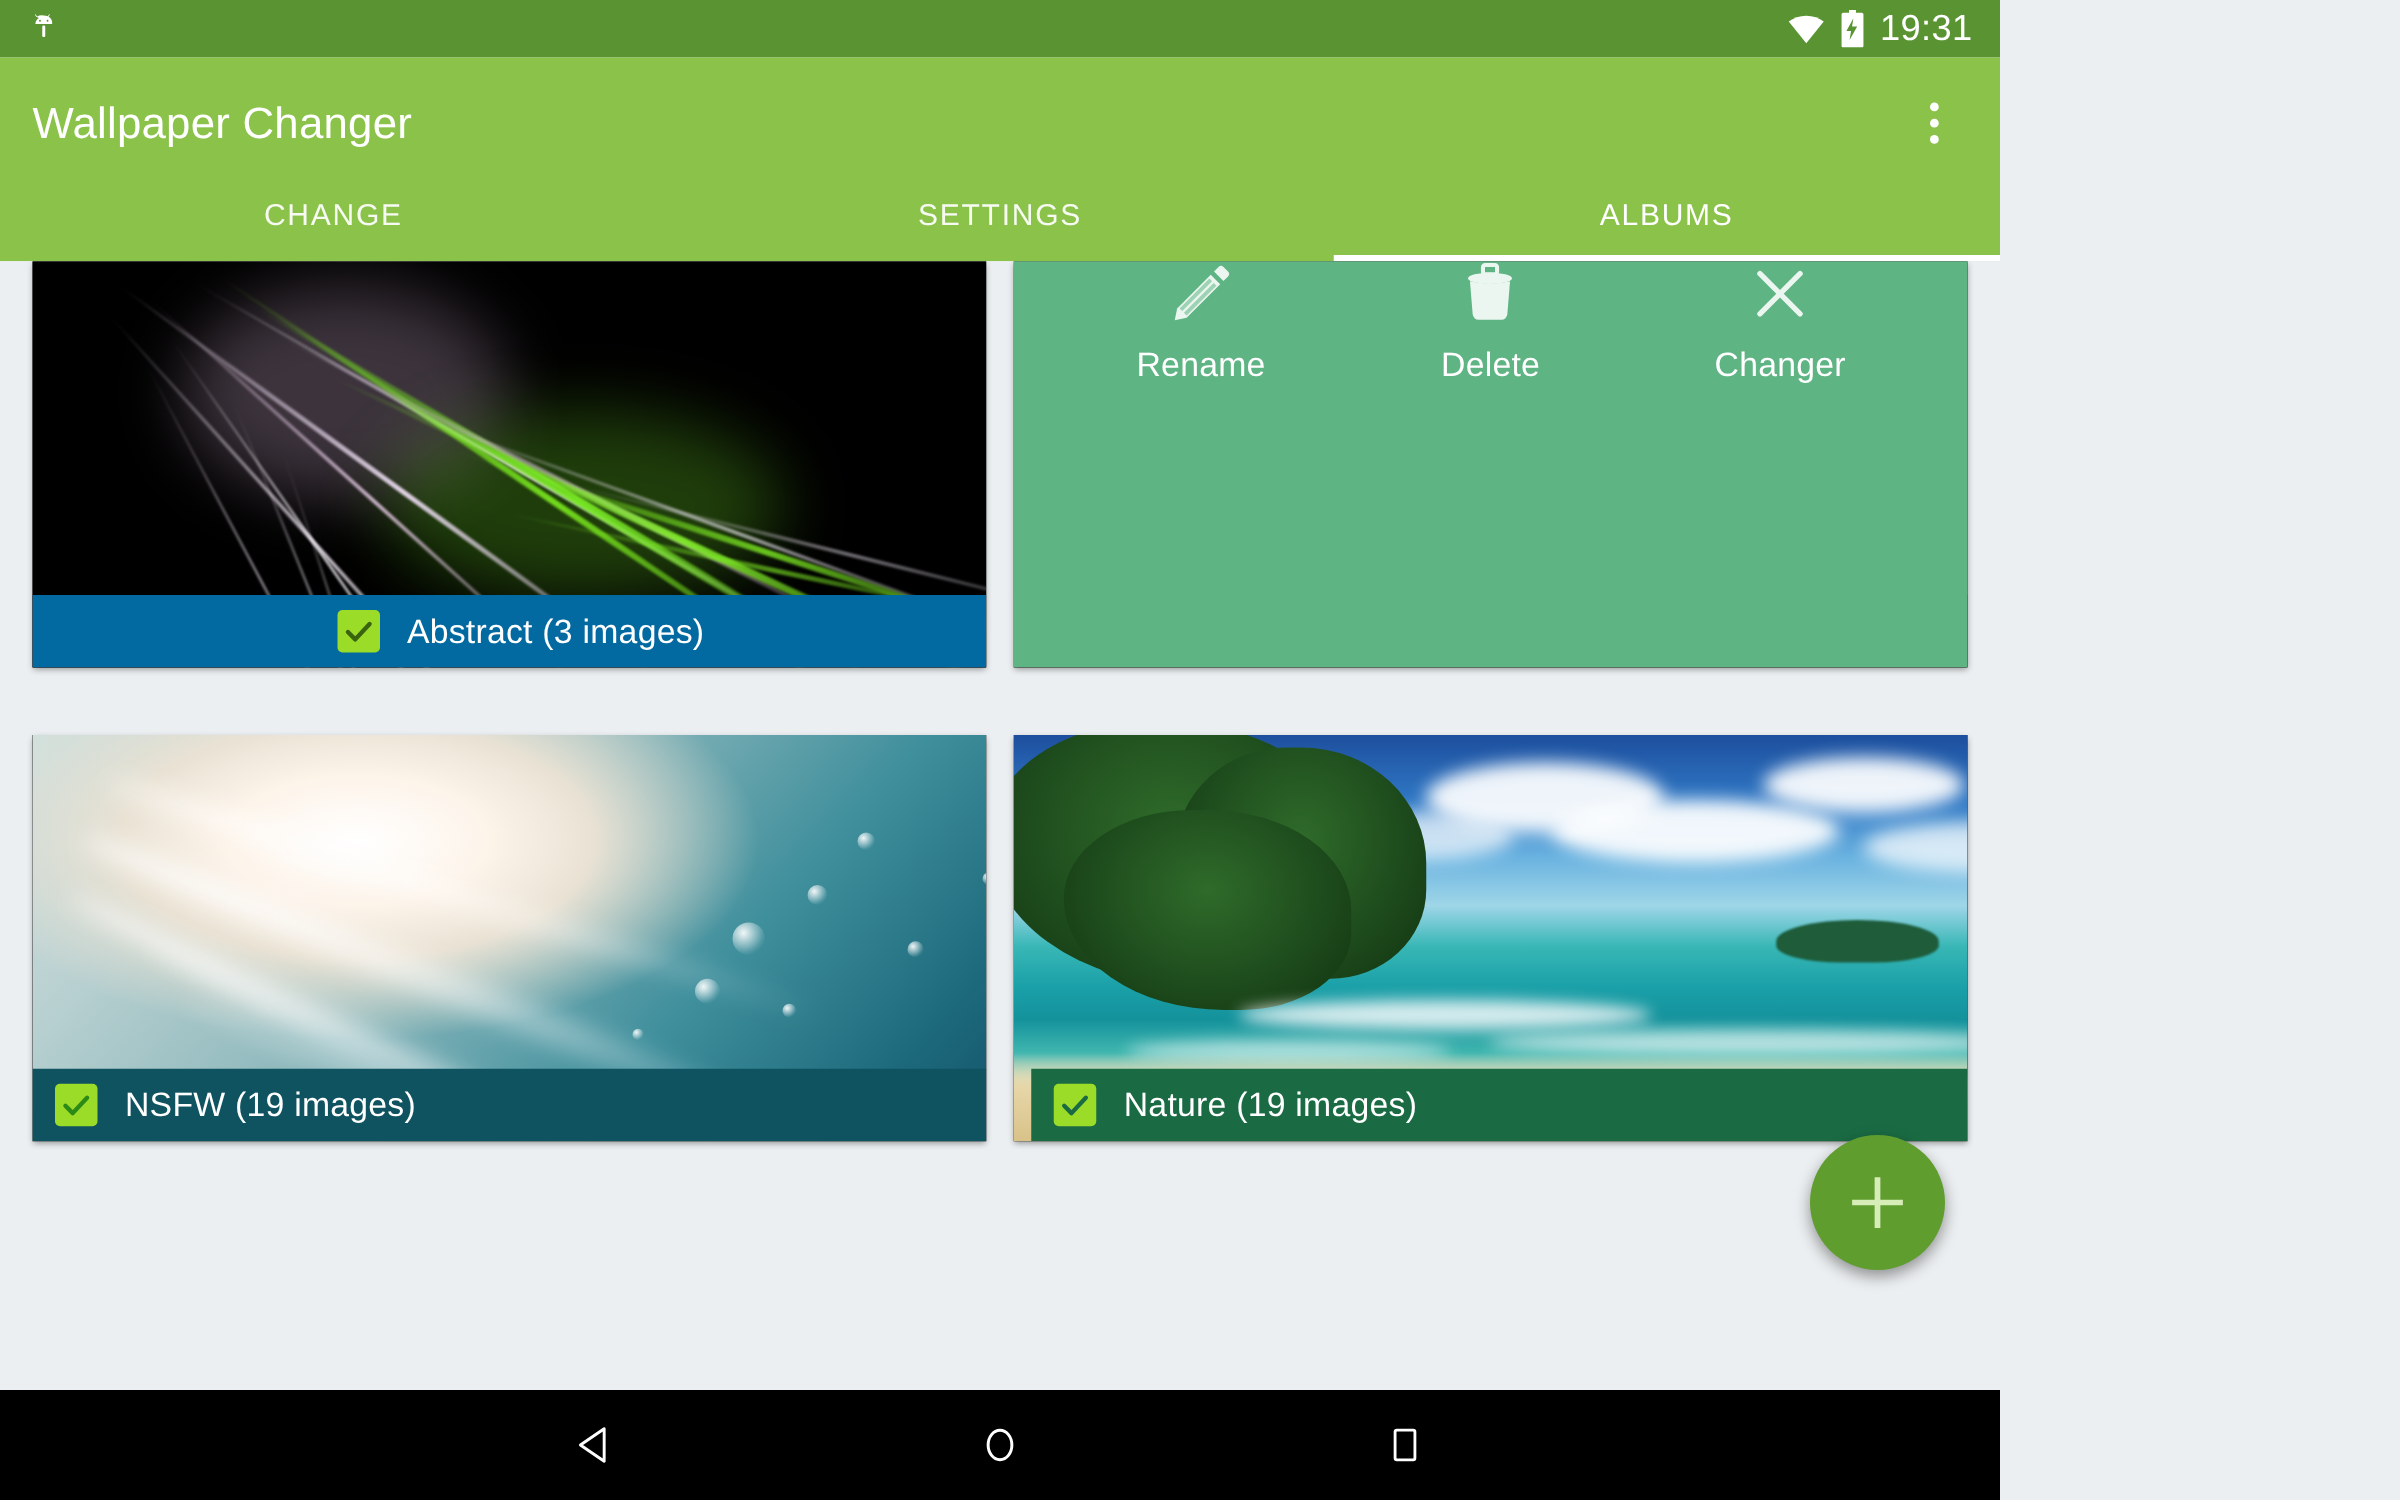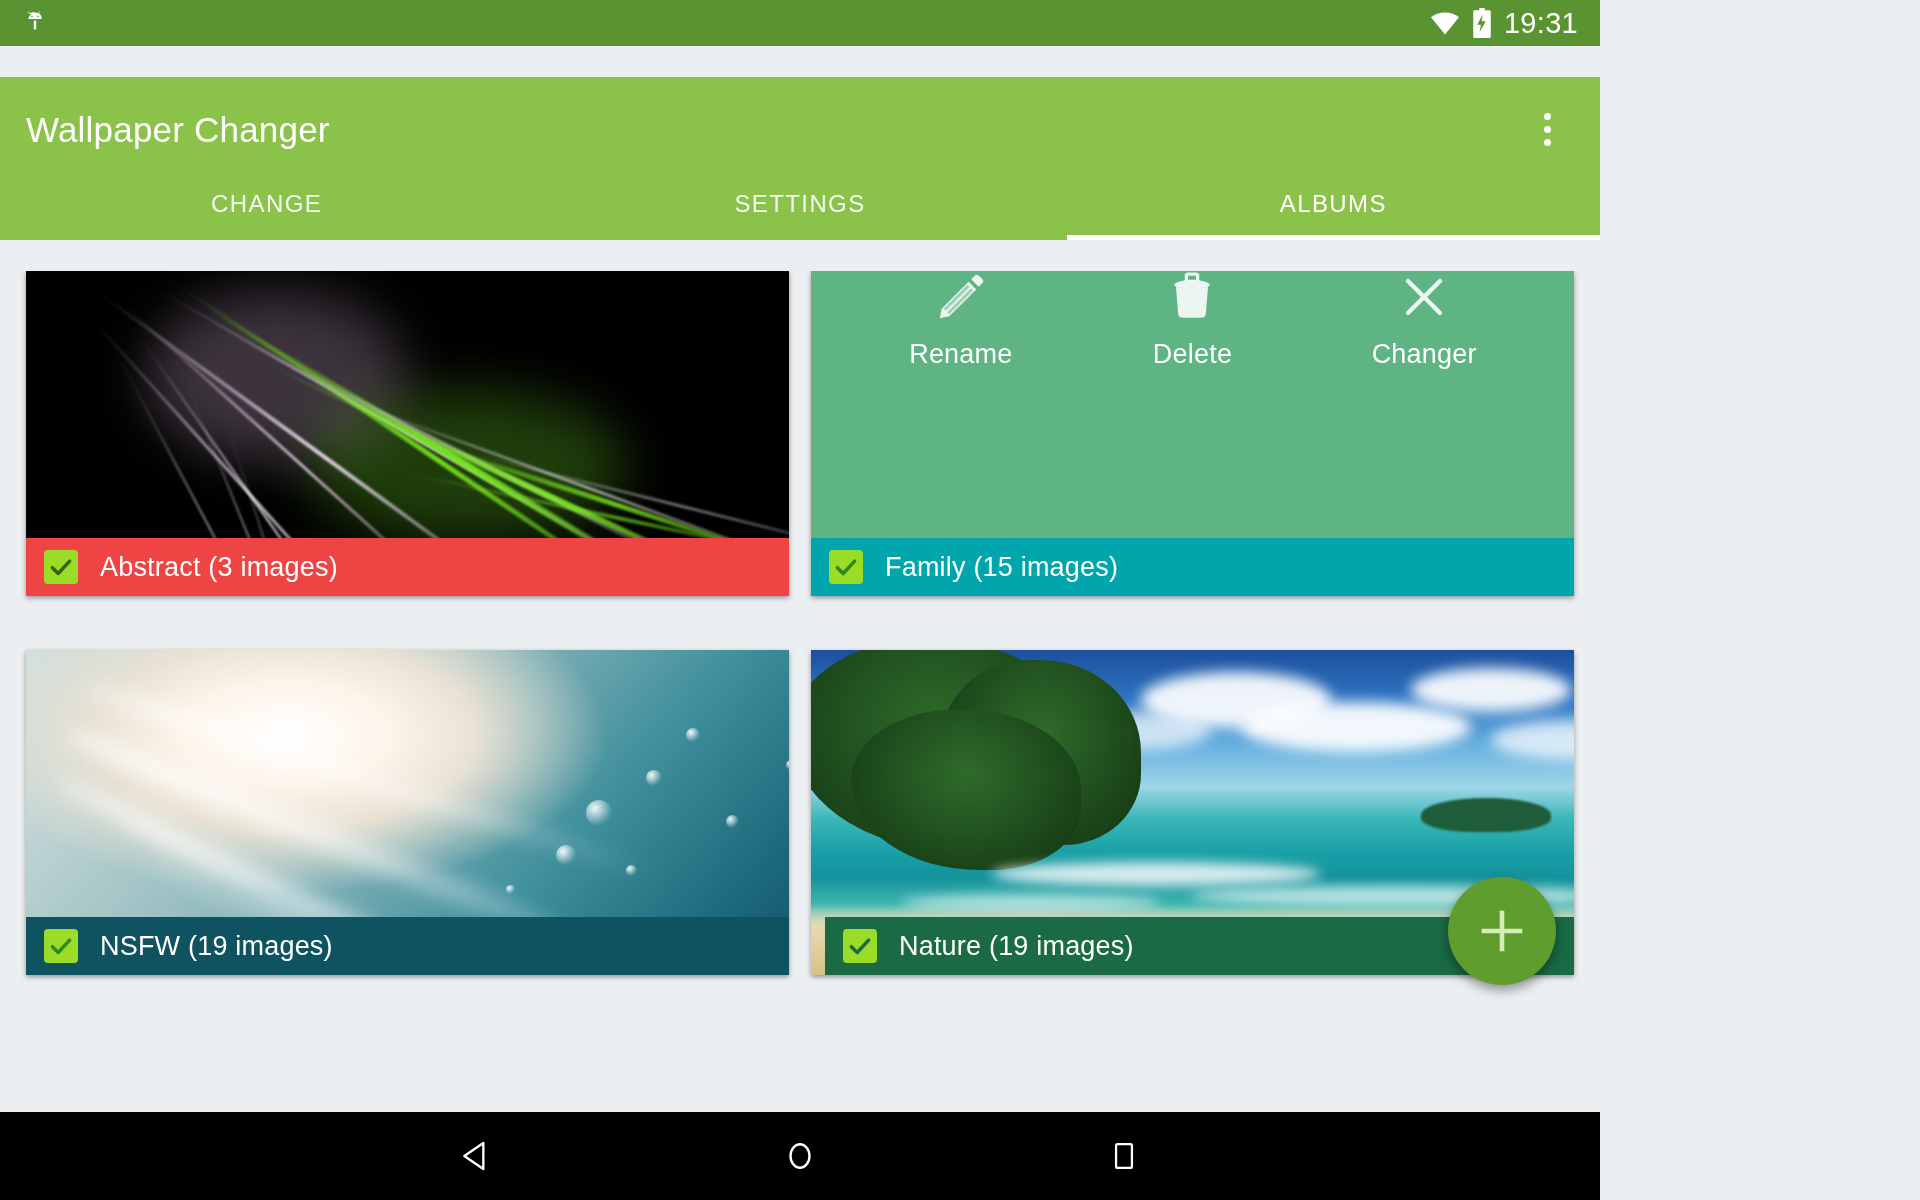--- a/index.html
+++ b/index.html
@@ -7,21 +7,20 @@
     width: 1920px; height: 1200px;
     overflow: hidden;
     background: #eceff1;
     font-family: "Liberation Sans", sans-serif;
   }
   #app {
     position: relative;
     width: 1600px; height: 1200px;
     display: flex; flex-direction: column;
     background: #eceff1;
-    gap: 31px;
   }
 
   
   .status-bar {
     height: 46px;
     background: #5a9432;
     display: flex; align-items: center;
     padding: 0 22px;
     flex: none;
     position: relative;
@@ -350,21 +349,21 @@
             <div class="streak" style="left:240px;top:90px;width:620px;height:6px;background:linear-gradient(90deg,rgba(120,230,30,0),rgba(130,240,40,0.9),rgba(90,200,20,0));transform:rotate(25deg);"></div>
             <div class="streak" style="left:300px;top:120px;width:560px;height:3px;background:linear-gradient(90deg,rgba(255,255,255,0),rgba(232,226,236,0.65),rgba(255,255,255,0));transform:rotate(20deg);"></div>
             <div class="streak" style="left:340px;top:150px;width:520px;height:5px;background:linear-gradient(90deg,rgba(120,230,30,0),rgba(125,235,35,0.8),rgba(90,200,20,0));transform:rotate(18deg);"></div>
             <div class="streak" style="left:90px;top:80px;width:400px;height:2px;background:linear-gradient(90deg,rgba(255,255,255,0),rgba(226,216,228,0.6),rgba(255,255,255,0));transform:rotate(62deg);"></div>
             <div class="streak" style="left:160px;top:110px;width:380px;height:2px;background:linear-gradient(90deg,rgba(255,255,255,0),rgba(240,232,242,0.55),rgba(255,255,255,0));transform:rotate(68deg);"></div>
             <div class="streak" style="left:420px;top:175px;width:480px;height:3px;background:linear-gradient(90deg,rgba(255,255,255,0),rgba(220,214,224,0.5),rgba(255,255,255,0));transform:rotate(14deg);"></div>
             <div class="streak" style="left:380px;top:200px;width:440px;height:4px;background:linear-gradient(90deg,rgba(120,230,30,0),rgba(125,235,35,0.6),rgba(90,200,20,0));transform:rotate(12deg);"></div>
             <div class="streak" style="left:200px;top:150px;width:360px;height:2px;background:linear-gradient(90deg,rgba(255,255,255,0),rgba(236,230,238,0.5),rgba(255,255,255,0));transform:rotate(72deg);"></div>
           </div>
         </div>
-        <div class="card-caption" style="background:#ef4444;">
+        <div class="card-caption" style="background:#0369a1;justify-content:center;">
           <div class="checkbox">
             <svg viewBox="0 0 24 24" fill="none" stroke="#3a6310" stroke-width="3.2" stroke-linecap="round" stroke-linejoin="round">
               <path d="M4 12.6 9.4 18 20 6.6"></path>
             </svg>
           </div>
           <span class="caption-text">Abstract (3 images)</span>
         </div>
       </div>
 
       <div class="card">
@@ -393,28 +392,20 @@
           </div>
           <div class="action-item">
             <span>
               <svg class="action-icon" viewBox="0 0 24 24" fill="none" stroke="#eaf6ef" stroke-width="2.0" stroke-linecap="round">
                 <path d="M4.6 4.6 19.4 19.4"></path>
                 <path d="M19.4 4.6 4.6 19.4"></path>
               </svg>
             </span>
             <span class="action-label">Changer</span>
           </div>
-        </div>
-        <div class="card-caption" style="background:#01a6ad;">
-          <div class="checkbox">
-            <svg viewBox="0 0 24 24" fill="none" stroke="#2d8a16" stroke-width="3.2" stroke-linecap="round" stroke-linejoin="round">
-              <path d="M4 12.6 9.4 18 20 6.6"></path>
-            </svg>
-          </div>
-          <span class="caption-text">Family (15 images)</span>
         </div>
       </div>
 
       <div class="card">
         <div class="card-thumb">
           <div class="thumb-nsfw">
             <div class="ray" style="left:40px;top:70px;width:620px;height:26px;transform:rotate(22deg);"></div>
             <div class="ray" style="left:30px;top:120px;width:660px;height:20px;transform:rotate(26deg);"></div>
             <div class="ray" style="left:60px;top:30px;width:600px;height:16px;transform:rotate(18deg);"></div>
             <div class="ray" style="left:90px;top:160px;width:600px;height:14px;transform:rotate(28deg);opacity:.7;"></div>

